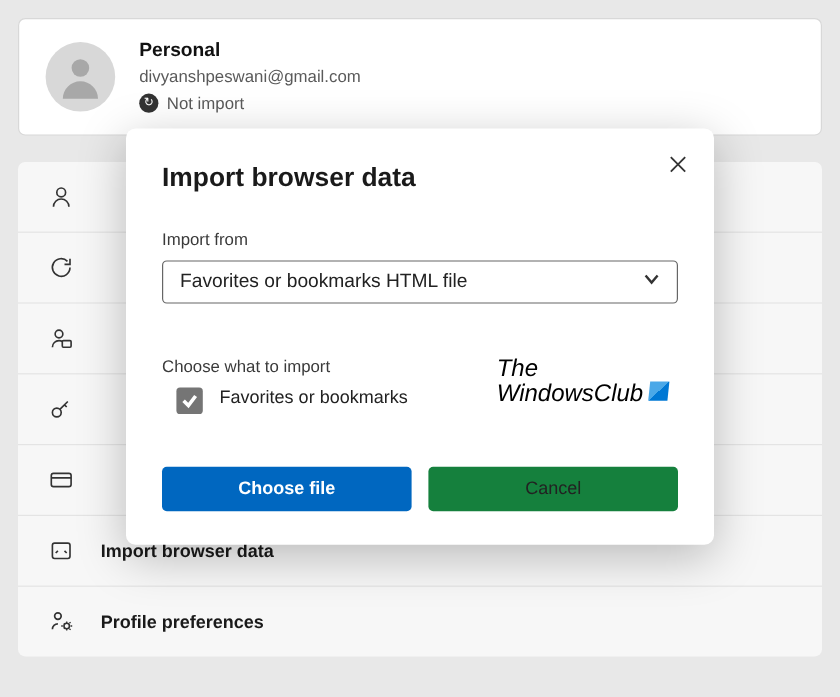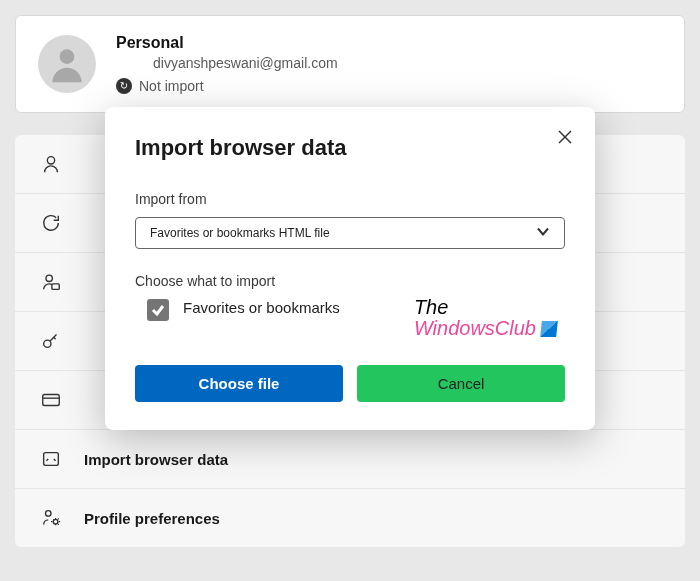--- a/index.html
+++ b/index.html
@@ -49,21 +49,20 @@
       gap: 3px;
     }
     .profile-name {
       font-weight: 600;
       font-size: 16px;
       color: #111;
     }
     .profile-email {
       font-size: 14px;
       color: #5a5a5a;
-      margin-left: 37px;
     }
     .sync-status {
       display: flex;
       align-items: center;
       gap: 7px;
       margin-top: 4px;
     }
     .sync-icon {
       width: 16px;
       height: 16px;
@@ -168,29 +167,29 @@
     .form-label {
       font-size: 14px;
       color: #3a3a3a;
       margin-bottom: 10px;
     }
     .select-box {
       width: 100%;
       border: 1px solid #666;
       border-radius: 4px;
       padding: 8px 40px 8px 14px;
-      font-size: 12px;
+      font-size: 16px;
       color: #222;
       background: #fff;
       cursor: pointer;
       position: relative;
       display: flex;
       align-items: flex-end;
       justify-content: space-between;
-      margin-bottom: 24px;
+      margin-bottom: 44px;
     }
     .chevron {
       position: absolute;
       right: 14px;
       top: 50%;
       transform: translateY(-50%);
     }
     .chevron svg {
       width: 14px;
       height: 14px;
@@ -236,24 +235,24 @@
     }
     .watermark .wm-the {
       font-size: 20px;
       font-weight: 400;
       color: #000;
       line-height: 1.05;
     }
     .watermark .wm-wc {
       font-size: 20px;
       font-weight: 400;
-      color: #ec4899;
+      color: #000000;
       line-height: 1.05;
       display: flex;
-      align-items: center;
+      align-items: flex-start;
       gap: 3px;
     }
     .wm-flag {
       width: 16px;
       height: 16px;
       display: inline-block;
       background: linear-gradient(135deg, #4aa8e8 50%, #0078d4 50%);
       transform: skewX(-6deg);
       margin-left: 2px;
     }
@@ -269,21 +268,21 @@
       border: none;
       border-radius: 4px;
       cursor: pointer;
       font-weight: 600;
     }
     .btn-primary {
       background: #0067c0;
       color: #fff;
     }
     .btn-secondary {
-      background: #22c55e;
+      background: #15803d;
       color: #222;
       font-weight: 400;
       text-align: center;
     }
   </style>
 </head>
 <body>
 
 <div class="page-bg">
   <div class="profile-card">

